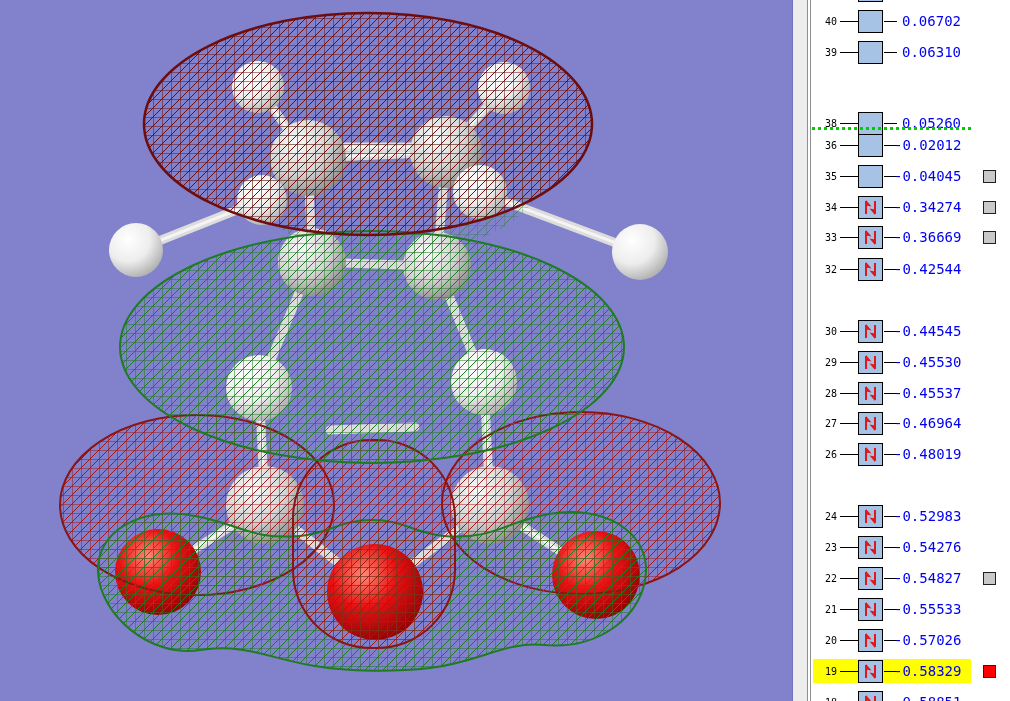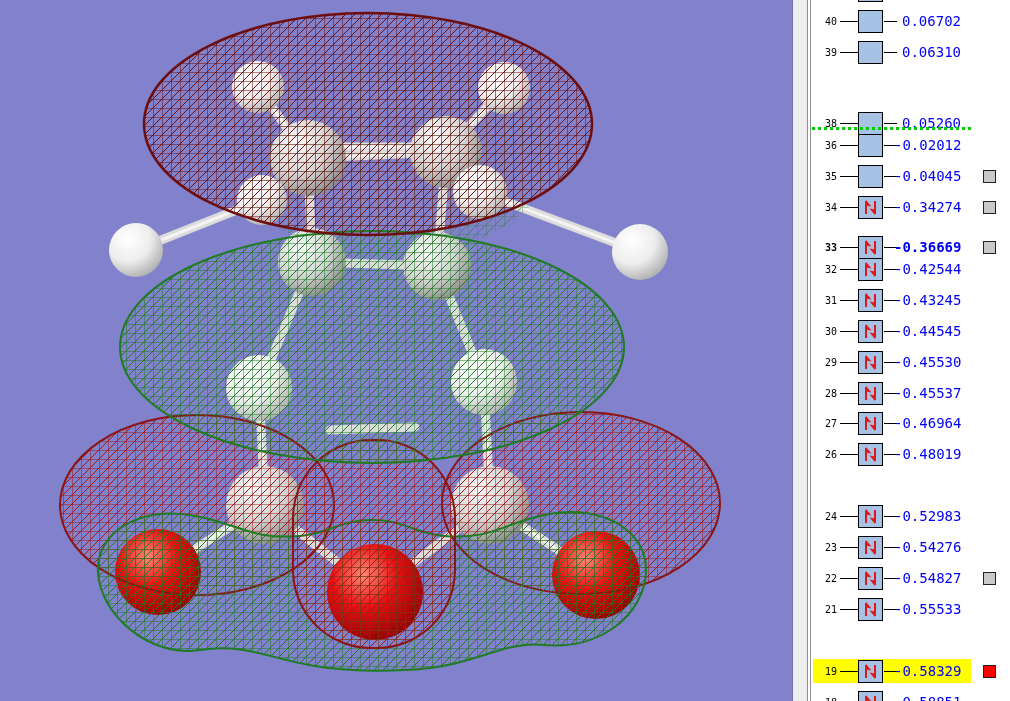--- a/index.html
+++ b/index.html
@@ -197,21 +197,21 @@
         <path d="M7 17 V4" stroke="#E01818" stroke-width="2" fill="none"></path>
         <path d="M7 3 L12.5 9.5 L7 8.5 Z" fill="#E01818"></path>
         <path d="M16 4 V17" stroke="#E01818" stroke-width="2" fill="none"></path>
         <path d="M16 18 L10.5 11.5 L16 12.5 Z" fill="#E01818"></path>
       </svg>
     </span>
     <span class="rseg"></span>
     <span class="orb-energy">-0.34274</span>
     <span class="orb-check gray"></span>
   </div>
-    <div class="orb-row occupied" style="top: 232px; font-weight: bold;">
+    <div class="orb-row occupied" style="top: 222px;">
 
     <span class="orb-num">33</span>
     <span class="lseg"></span>
     <span class="orb-box">
       <svg viewBox="0 0 23 21">
         <path d="M7 17 V4" stroke="#E01818" stroke-width="2" fill="none"></path>
         <path d="M7 3 L12.5 9.5 L7 8.5 Z" fill="#E01818"></path>
         <path d="M16 4 V17" stroke="#E01818" stroke-width="2" fill="none"></path>
         <path d="M16 18 L10.5 11.5 L16 12.5 Z" fill="#E01818"></path>
       </svg>
@@ -229,36 +229,20 @@
         <path d="M7 17 V4" stroke="#E01818" stroke-width="2" fill="none"></path>
         <path d="M7 3 L12.5 9.5 L7 8.5 Z" fill="#E01818"></path>
         <path d="M16 4 V17" stroke="#E01818" stroke-width="2" fill="none"></path>
         <path d="M16 18 L10.5 11.5 L16 12.5 Z" fill="#E01818"></path>
       </svg>
     </span>
     <span class="rseg"></span>
     <span class="orb-energy">-0.42544</span>
 
   </div>
-    <div class="orb-row occupied" style="top: 284.7px;">
-
-    <span class="orb-num">31</span>
-    <span class="lseg"></span>
-    <span class="orb-box">
-      <svg viewBox="0 0 23 21">
-        <path d="M7 17 V4" stroke="#E01818" stroke-width="2" fill="none"></path>
-        <path d="M7 3 L12.5 9.5 L7 8.5 Z" fill="#E01818"></path>
-        <path d="M16 4 V17" stroke="#E01818" stroke-width="2" fill="none"></path>
-        <path d="M16 18 L10.5 11.5 L16 12.5 Z" fill="#E01818"></path>
-      </svg>
-    </span>
-    <span class="rseg"></span>
-    <span class="orb-energy">-0.43245</span>
-
-  </div>
     <div class="orb-row occupied" style="top: 315.64px;">
 
     <span class="orb-num">30</span>
     <span class="lseg"></span>
     <span class="orb-box">
       <svg viewBox="0 0 23 21">
         <path d="M7 17 V4" stroke="#E01818" stroke-width="2" fill="none"></path>
         <path d="M7 3 L12.5 9.5 L7 8.5 Z" fill="#E01818"></path>
         <path d="M16 4 V17" stroke="#E01818" stroke-width="2" fill="none"></path>
         <path d="M16 18 L10.5 11.5 L16 12.5 Z" fill="#E01818"></path>
@@ -387,20 +371,36 @@
     <span class="orb-box">
       <svg viewBox="0 0 23 21">
         <path d="M7 17 V4" stroke="#E01818" stroke-width="2" fill="none"></path>
         <path d="M7 3 L12.5 9.5 L7 8.5 Z" fill="#E01818"></path>
         <path d="M16 4 V17" stroke="#E01818" stroke-width="2" fill="none"></path>
         <path d="M16 18 L10.5 11.5 L16 12.5 Z" fill="#E01818"></path>
       </svg>
     </span>
     <span class="rseg"></span>
     <span class="orb-energy">-0.55533</span>
+
+  </div>
+    <div class="orb-row occupied" style="top: 625.04px;">
+
+    <span class="orb-num">20</span>
+    <span class="lseg"></span>
+    <span class="orb-box">
+      <svg viewBox="0 0 23 21">
+        <path d="M7 17 V4" stroke="#E01818" stroke-width="2" fill="none"></path>
+        <path d="M7 3 L12.5 9.5 L7 8.5 Z" fill="#E01818"></path>
+        <path d="M16 4 V17" stroke="#E01818" stroke-width="2" fill="none"></path>
+        <path d="M16 18 L10.5 11.5 L16 12.5 Z" fill="#E01818"></path>
+      </svg>
+    </span>
+    <span class="rseg"></span>
+    <span class="orb-energy">-0.57026</span>
 
   </div>
     <div class="orb-row occupied highlighted" style="top: 655.98px;">
     <span class="hl"></span>
     <span class="orb-num">19</span>
     <span class="lseg"></span>
     <span class="orb-box">
       <svg viewBox="0 0 23 21">
         <path d="M7 17 V4" stroke="#E01818" stroke-width="2" fill="none"></path>
         <path d="M7 3 L12.5 9.5 L7 8.5 Z" fill="#E01818"></path>

